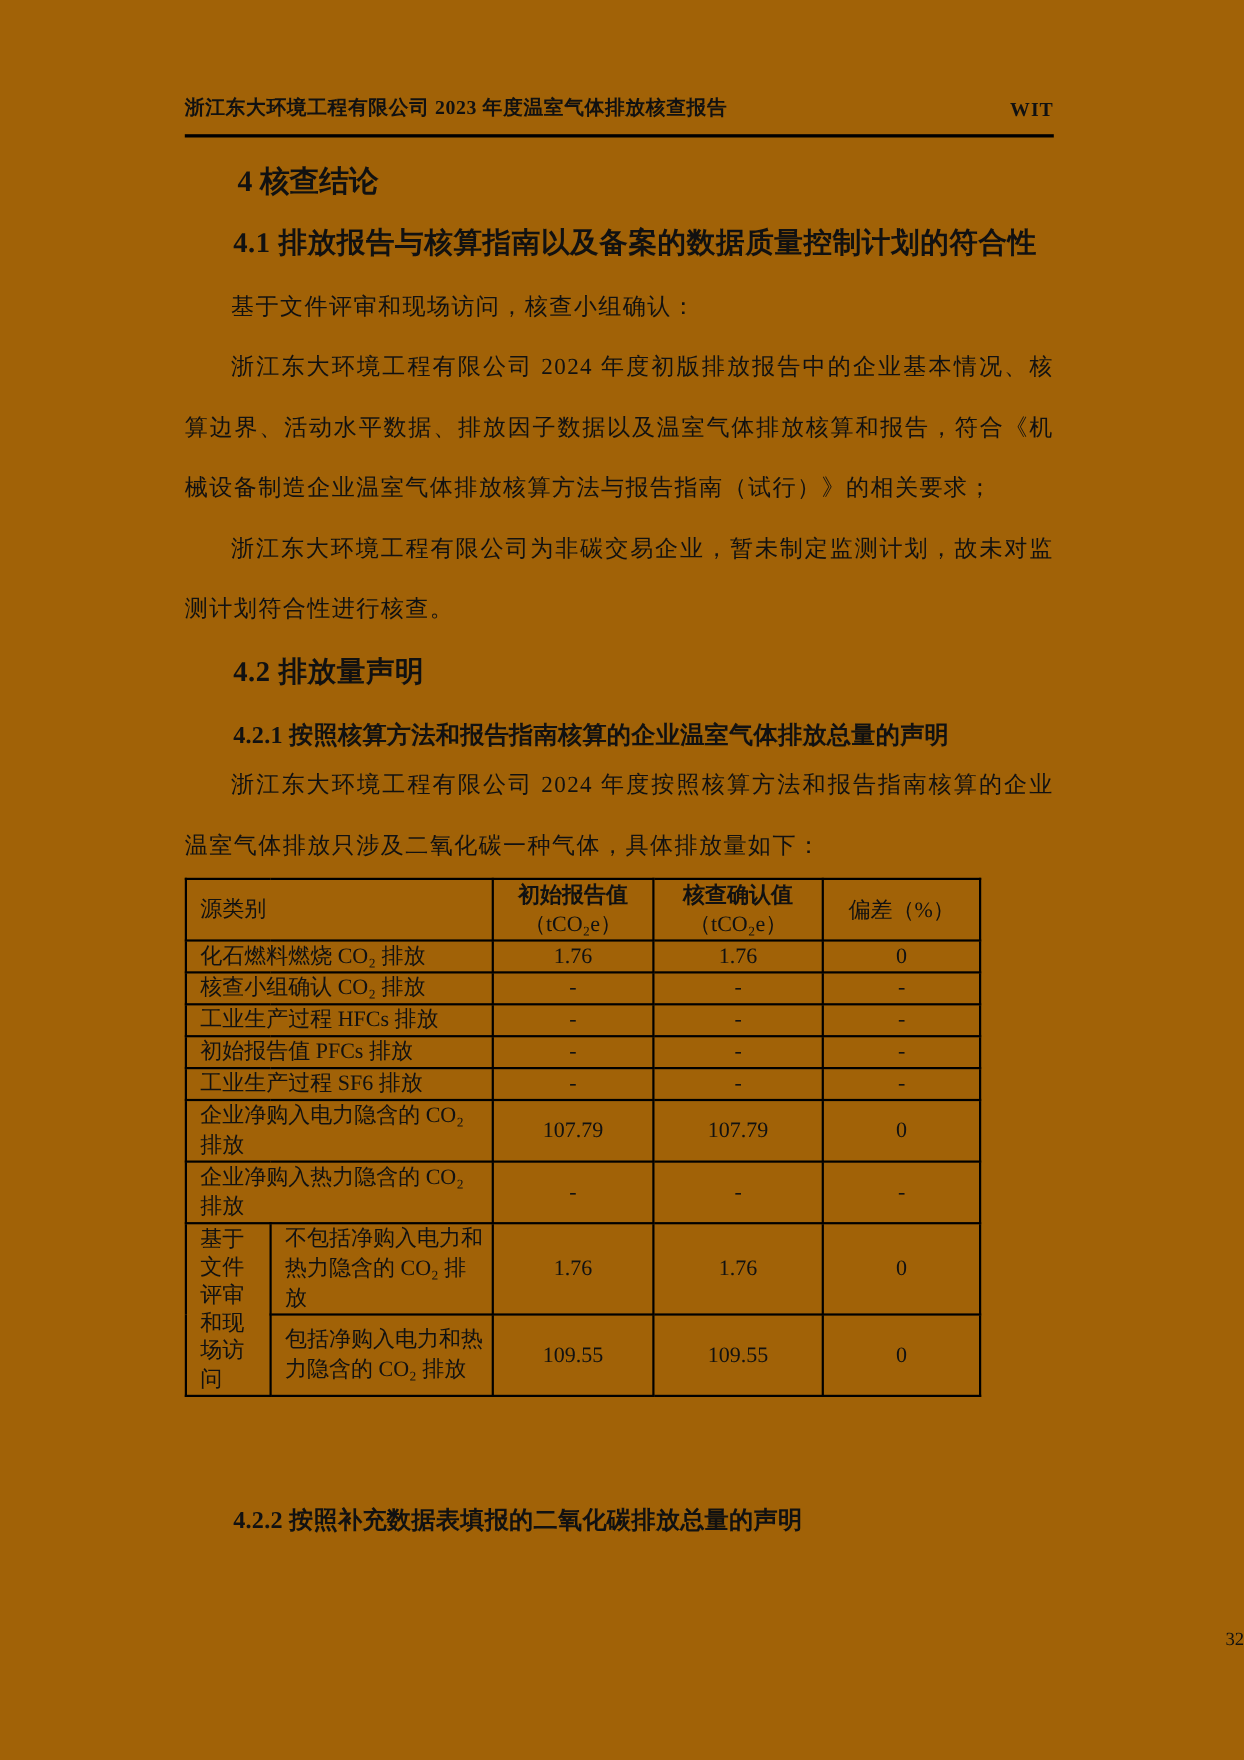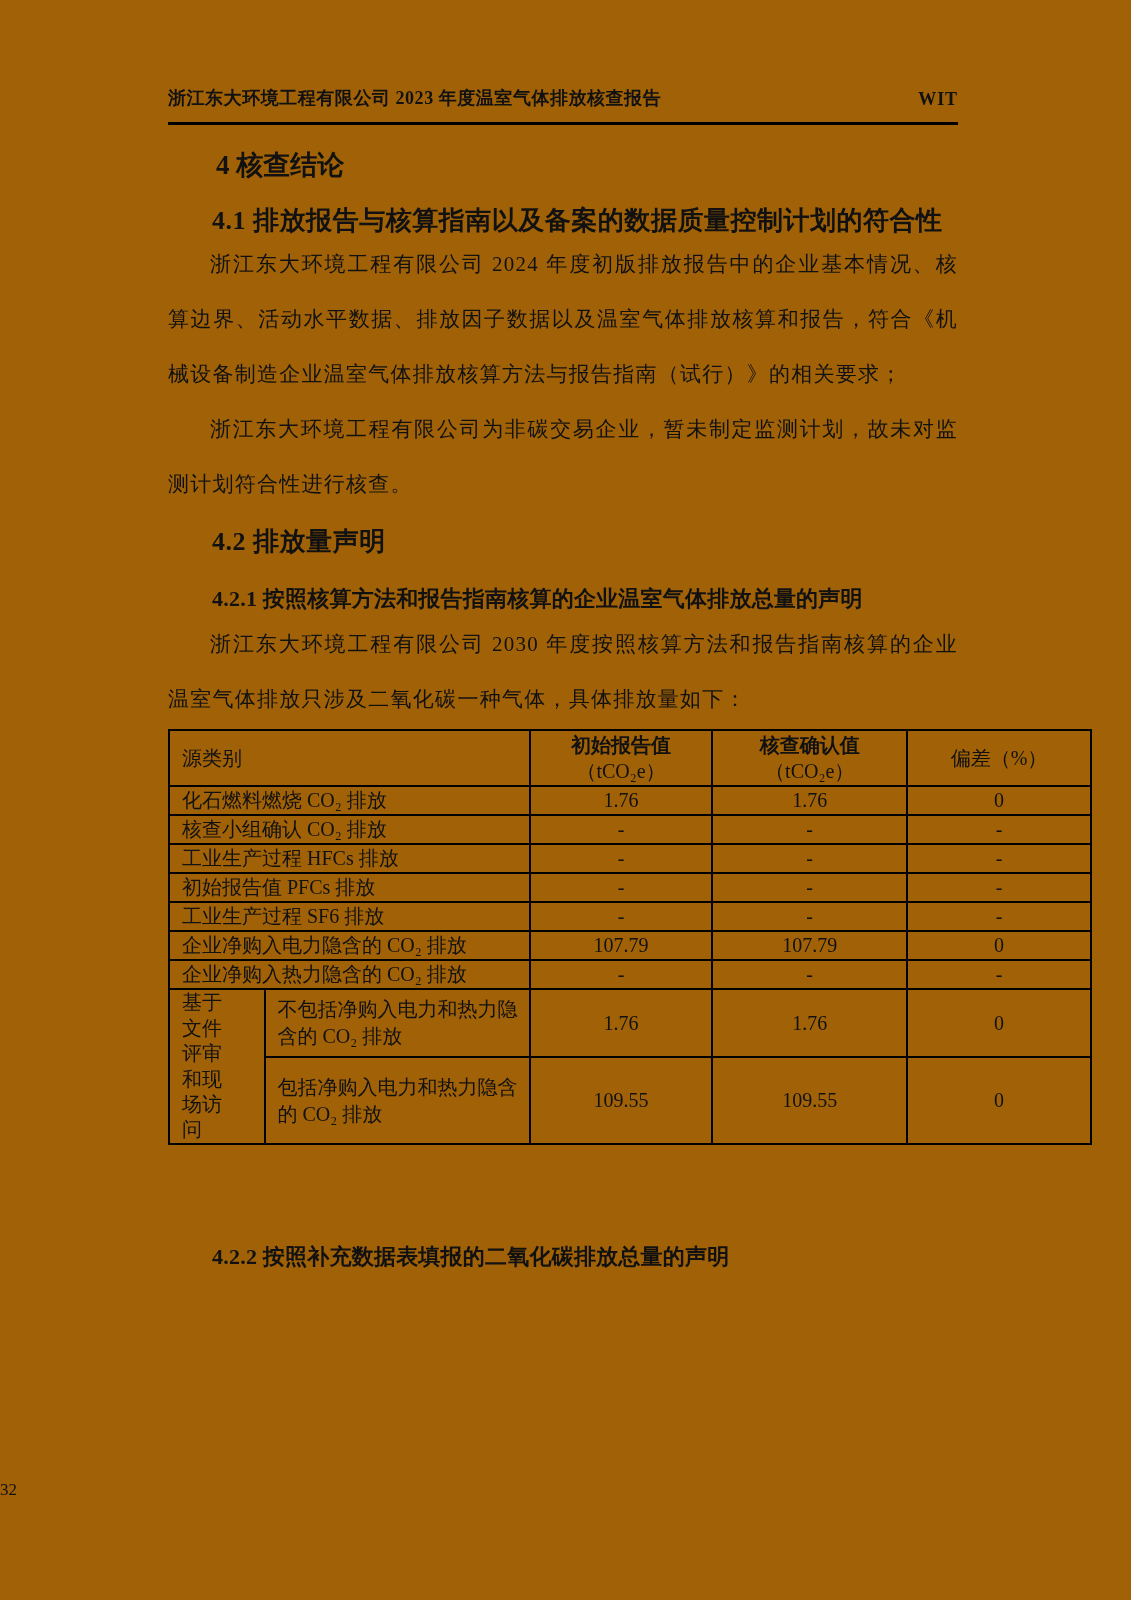--- a/index.html
+++ b/index.html
@@ -68,21 +68,21 @@
     text-justify:inter-character;
     text-indent:2em;
     letter-spacing:0.06em;
   }
   p.intro{margin-top:14px;}
   p.after-h3{margin-top:4px;}
   p.after-h3-2{margin-top:18px;}
   
   table.emis{
     margin-top:2px;
-    width:924px;
+    width:724px;
     border-collapse:collapse;
     font-size:20px;
     color:#111111;
   }
   table.emis td, table.emis th{
     border:2px solid #000000;
     padding:0;
     font-weight:normal;
   }
   tr.hdr{height:56px;}
@@ -111,44 +111,45 @@
     display:inline-block;
     width:2.08em;
     line-height:1.27;
     text-align:left;
   }
   .footer{
     position:absolute;
     left:0;
     top:1480px;
     width:1131px;
-    text-align:left;
+    text-align:right;
     font-size:17px;
   }
 </style>
 </head>
 <body>
 
 <div class="page">
   <div class="content">
 
     <div class="doc-header">
       <span class="htitle">浙江东大环境工程有限公司 2023 年度温室气体排放核查报告</span>
       <span class="hmark">WIT</span>
     </div>
 
     <h1 class="sec">4 核查结论</h1>
     <h2 class="sec">4.1 排放报告与核算指南以及备案的数据质量控制计划的符合性</h2>
 
+    <p class="body intro">基于文件评审和现场访问，核查小组确认：</p>
     <p class="body">浙江东大环境工程有限公司 2024 年度初版排放报告中的企业基本情况、核算边界、活动水平数据、排放因子数据以及温室气体排放核算和报告，符合《机械设备制造企业温室气体排放核算方法与报告指南（试行）》的相关要求；</p>
     <p class="body">浙江东大环境工程有限公司为非碳交易企业，暂未制定监测计划，故未对监测计划符合性进行核查。</p>
 
     <h2 class="sec sec42">4.2 排放量声明</h2>
     <h3 class="sec">4.2.1 按照核算方法和报告指南核算的企业温室气体排放总量的声明</h3>
-    <p class="body after-h3">浙江东大环境工程有限公司 2030 年度按照核算方法和报告指南核算的企业温室气体排放只涉及二氧化碳一种气体，具体排放量如下：</p>
+    <p class="body after-h3">浙江东大环境工程有限公司 2024 年度按照核算方法和报告指南核算的企业温室气体排放只涉及二氧化碳一种气体，具体排放量如下：</p>
 
     <table class="emis">
       <colgroup>
         <col style="width:80px">
           <col style="width:222px">
           <col style="width:153px">
           <col style="width:163px">
           <col style="width:154px">
       </colgroup>
       <thead>

